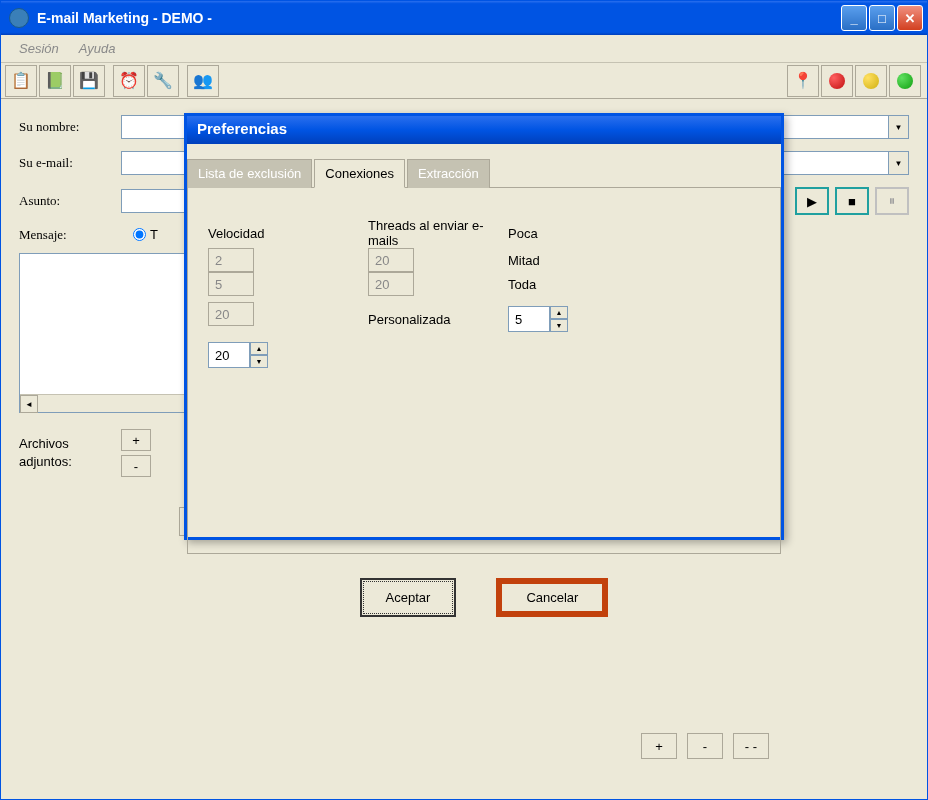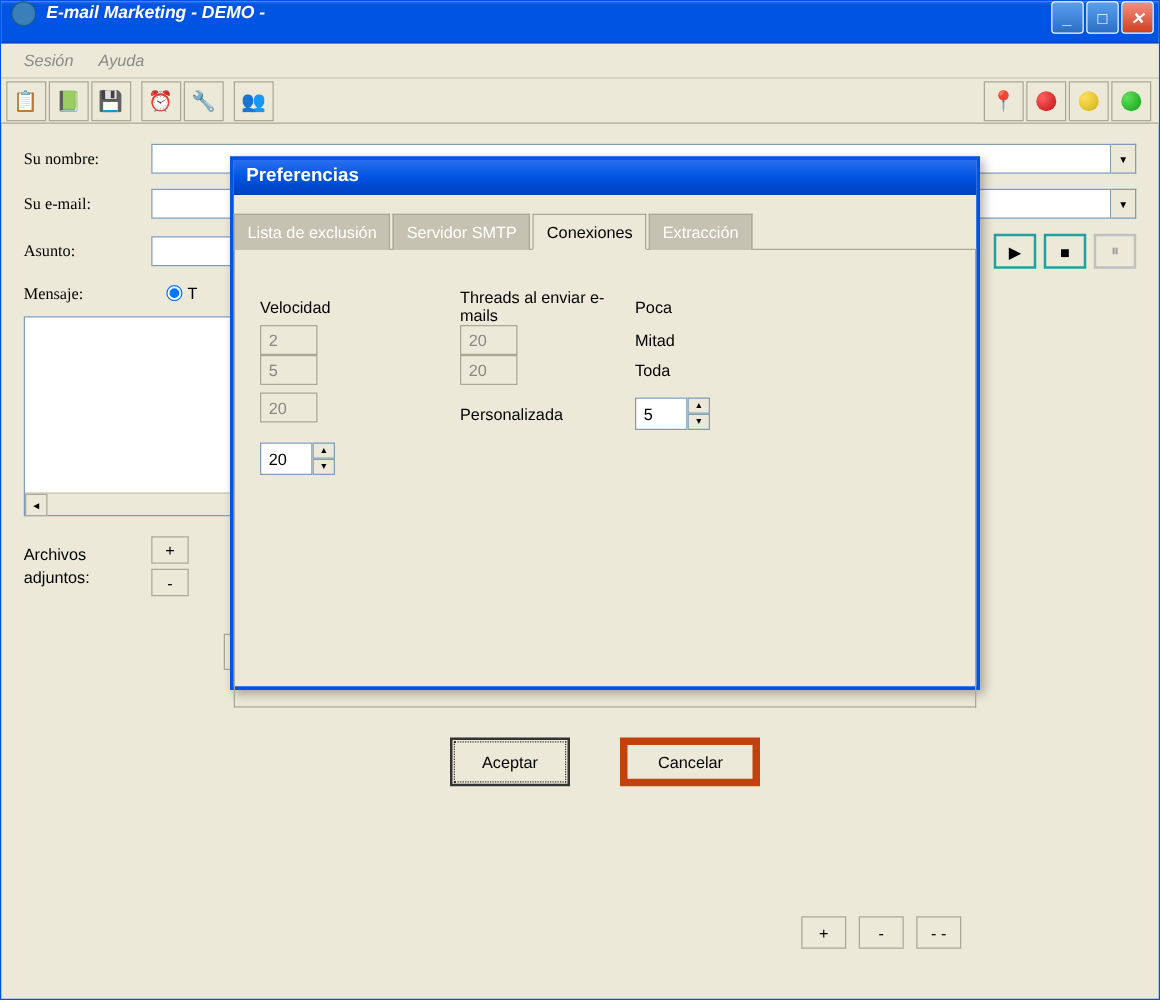--- a/index.html
+++ b/index.html
@@ -1,20 +1,20 @@
 <!DOCTYPE html>
 <html><head>
 <meta charset="utf-8">
 <style>
 * { box-sizing: border-box; margin: 0; padding: 0; font-family: Tahoma, Arial, sans-serif; }
 body { width: 928px; height: 800px; overflow: hidden; background: #fff; position: relative; }
 
 
 .main-window { width: 928px; height: 800px; border: 1px solid #0054e3; background: #ece9d8; position: relative; }
-.titlebar { height: 34px; background: linear-gradient(to bottom, #2a6fee 0%, #0054e3 8%, #0054e3 92%, #003fbb 100%); display: flex; padding: 0 4px 0 8px; color: #fff; font-style: italic; }
+.titlebar { height: 34px; background: linear-gradient(to bottom, #2a6fee 0%, #0054e3 8%, #0054e3 92%, #003fbb 100%); display: flex; align-items: center; padding: 0 4px 0 8px; color: #fff; }
 .titlebar .app-icon { width: 20px; height: 20px; background: #3a7fb8; border-radius: 50%; margin-right: 8px; border: 1px solid #1a5a8a; }
 .titlebar .title { font-size: 14px; font-weight: bold; flex: 1; }
 .titlebar .win-controls { display: flex; gap: 2px; }
 .win-btn { width: 26px; height: 26px; border: 1px solid #fff; border-radius: 3px; display: flex; align-items: center; justify-content: center; font-size: 13px; font-weight: bold; color: #fff; }
 .win-btn.min { background: linear-gradient(to bottom, #5a9fee, #2a6fc5); }
 .win-btn.max { background: linear-gradient(to bottom, #5a9fee, #2a6fc5); }
 .win-btn.close { background: linear-gradient(to bottom, #f09080, #d24020); }
 
 
 .menubar { height: 28px; background: #ece9d8; display: flex; align-items: center; padding: 0 8px; font-size: 13px; color: #8a8a8a; border-bottom: 1px solid #c5c2b2; font-style: italic; }
@@ -49,21 +49,21 @@
 .attach-btns { display: flex; flex-direction: column; gap: 4px; }
 .small-btn { width: 30px; height: 22px; border: 1px solid #aca899; background: #ece9d8; font-size: 13px; }
 
 .send-btn { padding: 6px 14px; border: 1px solid #aca899; background: #ece9d8; font-size: 13px; display: inline-flex; align-items: center; gap: 8px; margin-top: 30px; margin-left: 160px; }
 .envelope-icon { width: 16px; height: 12px; border: 1px solid #c04040; background: #fff; position: relative; }
 
 .bottom-btns { position: absolute; bottom: 40px; left: 640px; display: flex; gap: 10px; }
 .bottom-btns .small-btn { width: 36px; height: 26px; }
 
 
-.dialog-overlay { position: absolute; top: 124px; left: 183px; width: 600px; height: 427px; background: #ece9d8; border: 3px solid #0054e3; box-shadow: 3px 3px 8px rgba(0,0,0,0.3); z-index: 10; }
+.dialog-overlay { position: absolute; top: 112px; left: 183px; width: 600px; height: 427px; background: #ece9d8; border: 3px solid #0054e3; box-shadow: 3px 3px 8px rgba(0,0,0,0.3); z-index: 10; }
 .dialog-title { height: 28px; background: linear-gradient(to bottom, #2a6fee 0%, #0054e3 50%, #003fbb 100%); color: #fff; font-weight: bold; font-size: 15px; padding: 4px 10px; }
 .dialog-body { padding: 14px 0; }
 .tabs { display: flex; border-bottom: 1px solid #aca899; }
 .tab { padding: 6px 10px; border: 1px solid #aca899; border-bottom: none; background: #c5c2b2; color: #fff; font-size: 13px; margin-right: 2px; position: relative; bottom: -1px; }
 .tab.active { background: #ece9d8; color: #000; border-bottom: 1px solid #ece9d8; }
 .tab-panel { border: 1px solid #aca899; border-top: none; padding: 30px 20px 20px 20px; height: 366px; }
 .conn-grid { display: grid; grid-template-columns: 160px 140px 140px; align-items: center; font-size: 13px; }
 .conn-header { font-weight: normal; }
 .disabled-input { width: 46px; height: 24px; border: 1px solid #aca899; background: #ece9d8; color: #888; padding: 2px 6px; font-size: 13px; }
 .spinner { display: inline-flex; align-items: stretch; height: 26px; }
@@ -171,21 +171,20 @@
     <button class="small-btn">+</button>
     <button class="small-btn">-</button>
     <button class="small-btn">- -</button>
   </div>
 
   <div class="dialog-overlay">
     <div class="dialog-title">Preferencias</div>
     <div class="dialog-body">
       <div class="tabs">
         <div class="tab">Lista de exclusión</div>
-        <div class="tab">Servidor SMTP</div>
         <div class="tab active">Conexiones</div>
         <div class="tab">Extracción</div>
       </div>
       <div class="tab-panel">
         <div class="conn-grid">
           <div class="conn-header">Velocidad</div>
           <div class="conn-header">Threads al enviar e-mails</div>
 
           <div>Poca</div>
           <div><input class="disabled-input" disabled="" value="2" style=""></div>

